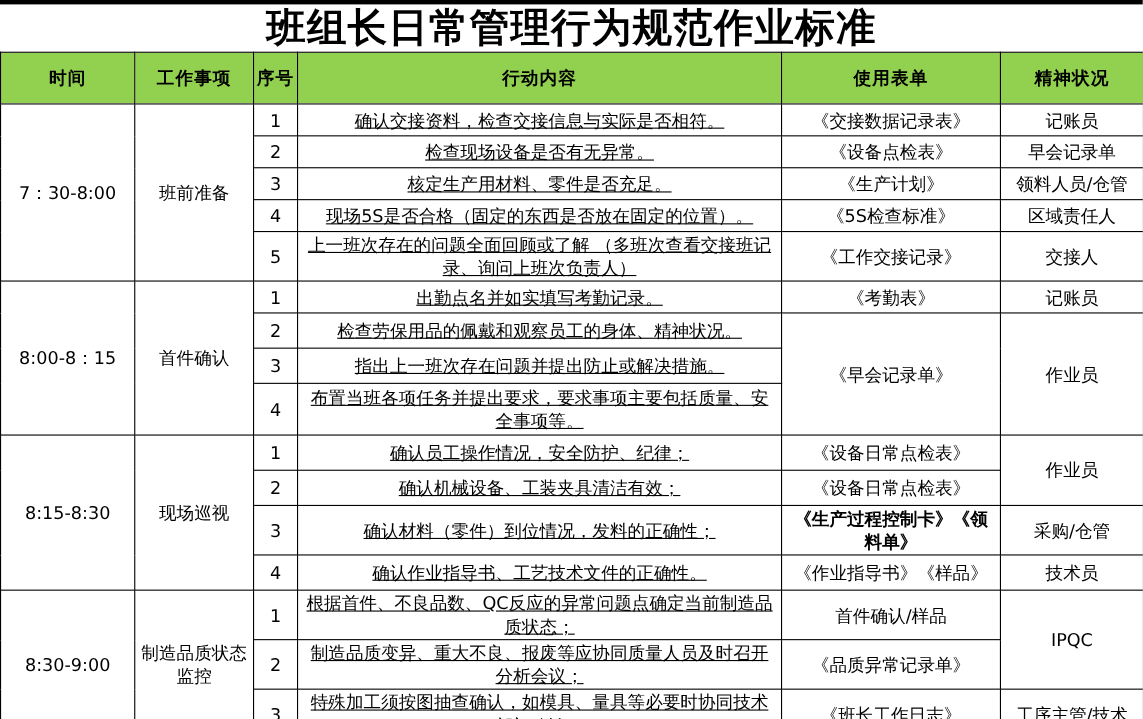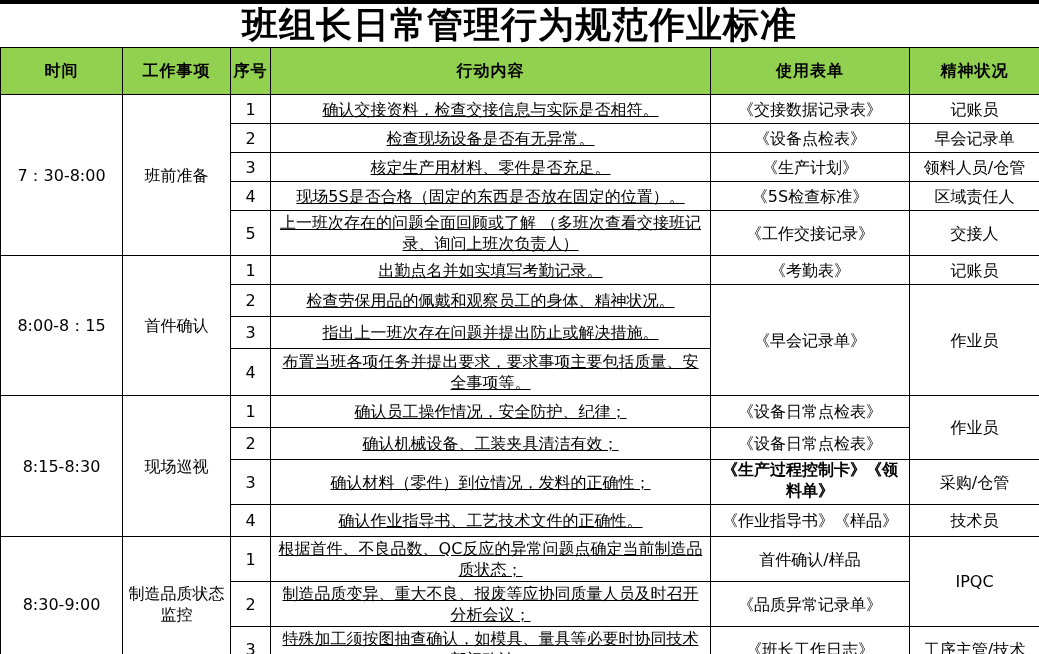--- a/index.html
+++ b/index.html
@@ -12,21 +12,21 @@
   table.std { border-collapse:collapse; table-layout:fixed; width:1039px; }
   table.std th, table.std td { border:1px solid #000; overflow:hidden; vertical-align:middle; }
   table.std th {
     background:#92D050; font-size:16px; font-weight:bold;
     height:47px; text-align:center; letter-spacing:1px;
   }
   table.std td { font-size:16px; line-height:21px; text-align:center; padding:1px 4px; }
   td.action { text-align:left; padding:2px 7px;text-decoration:underline; }
   td.time { letter-spacing:0px; }
   td.task { padding:1px 12px; }
-  td.form-small { font-size:13px; font-weight:bold; padding:1px 2px;font-family:Liberation Mono, monospace; }
+  td.form-small { font-size:13px; font-weight:bold; padding:1px 2px; }
   td.last-col { border-right:none; }
 </style>
 </head>
 <body>
 
 <div class="page">
   <div class="top-bar"></div>
   <div class="title-area">
     <span class="title-text">班组长日常管理行为规范作业标准</span>
   </div>

